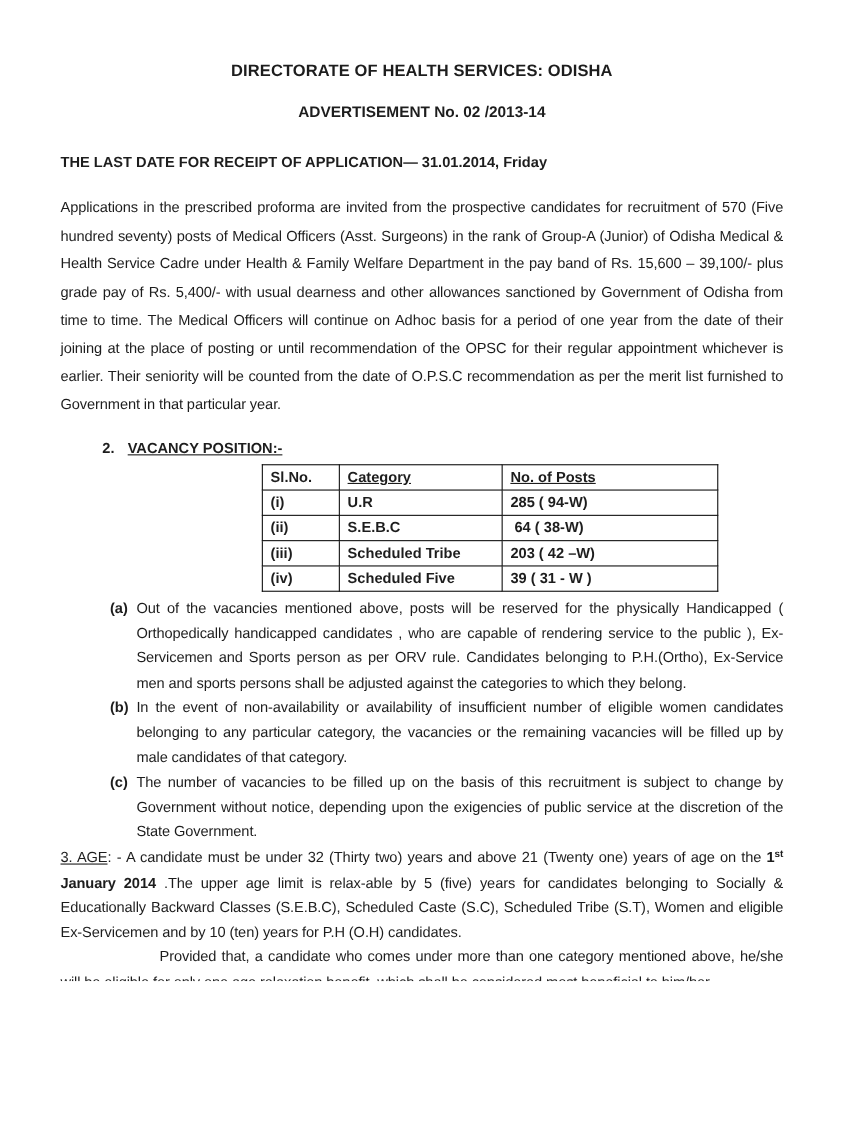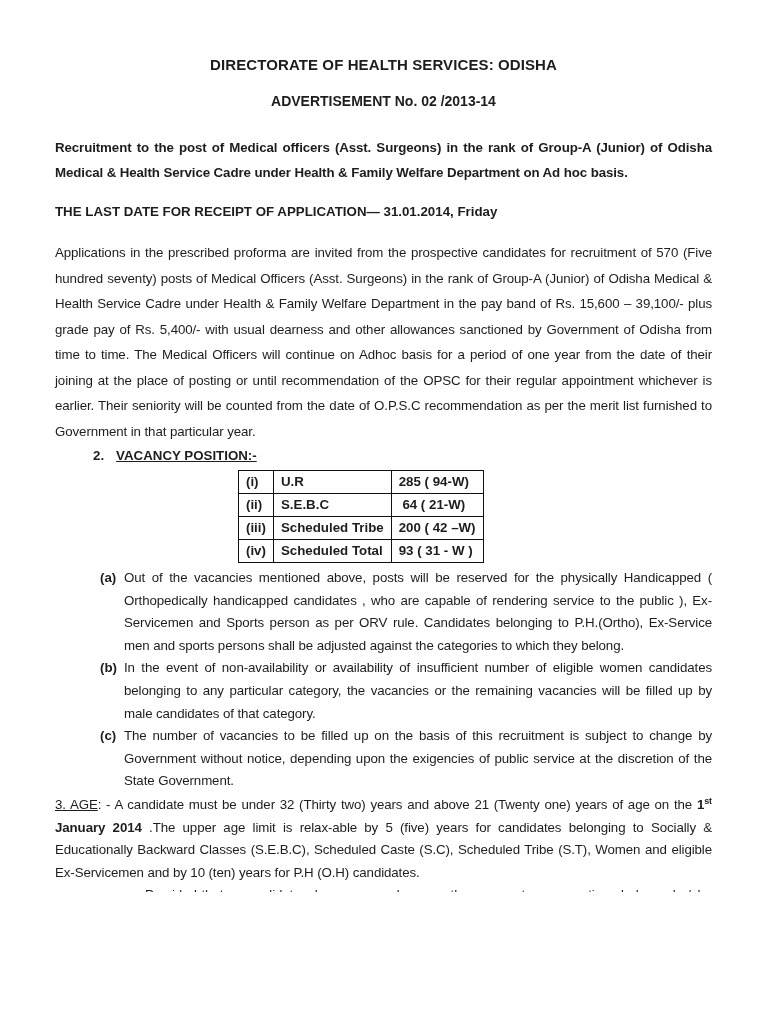--- a/index.html
+++ b/index.html
@@ -38,21 +38,21 @@
     margin: 0 0 14px 0;
     letter-spacing: -0.1px;
   }
   .bold { font-weight: 700; }
   .last-date {
     font-weight: 700;
     margin: 3px 0 16px 0;
     line-height: 25px;
   }
   .intro {
-    margin-bottom: 1px;
+    margin-bottom: 17px;
     line-height: 25.5px;
   }
   .vacancy-heading {
     margin: 0 0 3px 38px;
     font-weight: 700;
     line-height: 22px;
   }
   .vacancy-heading .num { margin-right: 12px; }
   .vacancy-heading .underl { text-decoration: underline; }
   table.vacancy {
@@ -116,50 +116,54 @@
 </style>
 </head>
 <body>
 
 <div class="page">
 
   <h1 class="doc-title">DIRECTORATE OF HEALTH SERVICES: ODISHA</h1>
 
   <div class="adv-no">ADVERTISEMENT No. 02 /2013-14</div>
 
-  <p class="para bold">Recruitment to the post of Medical officers (Asst. Surgeons) in the rank of Group-A (Junior) of  Odisha Medical &amp; Health Service Cadre under Health &amp; Family Welfare Department on Ad hoc basis.</p>
 
   <div class="last-date">THE LAST DATE FOR RECEIPT OF APPLICATION— 31.01.2014, Friday</div>
 
 
   <p class="para intro">Applications in the prescribed proforma are invited from the prospective candidates for recruitment of 570 (Five hundred seventy) posts of Medical Officers (Asst. Surgeons) in the rank of Group-A (Junior) of  Odisha Medical &amp; Health Service Cadre under Health &amp; Family Welfare Department in the pay band of Rs. 15,600 – 39,100/- plus grade pay of Rs. 5,400/- with usual dearness and other allowances sanctioned by Government of Odisha from time to time. The Medical Officers will continue on Adhoc basis for a period of one year from the date of their joining at the place of posting or until recommendation of the OPSC for their regular appointment whichever is earlier. Their seniority will be counted from the date of O.P.S.C recommendation as per the merit list furnished to Government in that particular year.</p>
 
   <div class="vacancy-heading"><span class="num">2.</span><span class="underl">VACANCY POSITION:-</span></div>
 
   <table class="vacancy">
     <tbody>
+        <tr>
+      <th class="c-sl">Sl.No.</th>
+      <th class="c-cat"><span class="u">Category</span></th>
+      <th class="c-posts"><span class="u">No. of Posts</span></th>
+    </tr>
     <tr>
       <td>(i)</td>
       <td>U.R</td>
       <td>285 ( 94-W)</td>
     </tr>
     <tr>
       <td>(ii)</td>
       <td>S.E.B.C</td>
-      <td> 64 ( 21-W)</td>
+      <td> 64 ( 38-W)</td>
     </tr>
     <tr>
       <td>(iii)</td>
       <td>Scheduled Tribe</td>
-      <td>200 ( 42 –W)</td>
+      <td>203 ( 42 –W)</td>
     </tr>
     <tr>
       <td>(iv)</td>
-      <td>Scheduled Total</td>
-      <td>93 ( 31 - W )</td>
+      <td>Scheduled Five</td>
+      <td>39 ( 31 - W )</td>
     </tr>
   </tbody>
     </table>
 
   <div class="notes">
     <div class="note-item">
       <span class="note-label">(a)</span>
       <span class="note-text">Out of the vacancies mentioned above, posts will be reserved for the physically Handicapped ( Orthopedically handicapped candidates , who are capable of rendering service to the public ), Ex-Servicemen and Sports person as per ORV rule. Candidates belonging to P.H.(Ortho), Ex-Service men and sports persons shall be adjusted against the categories to which they belong.</span>
     </div>
     <div class="note-item">

